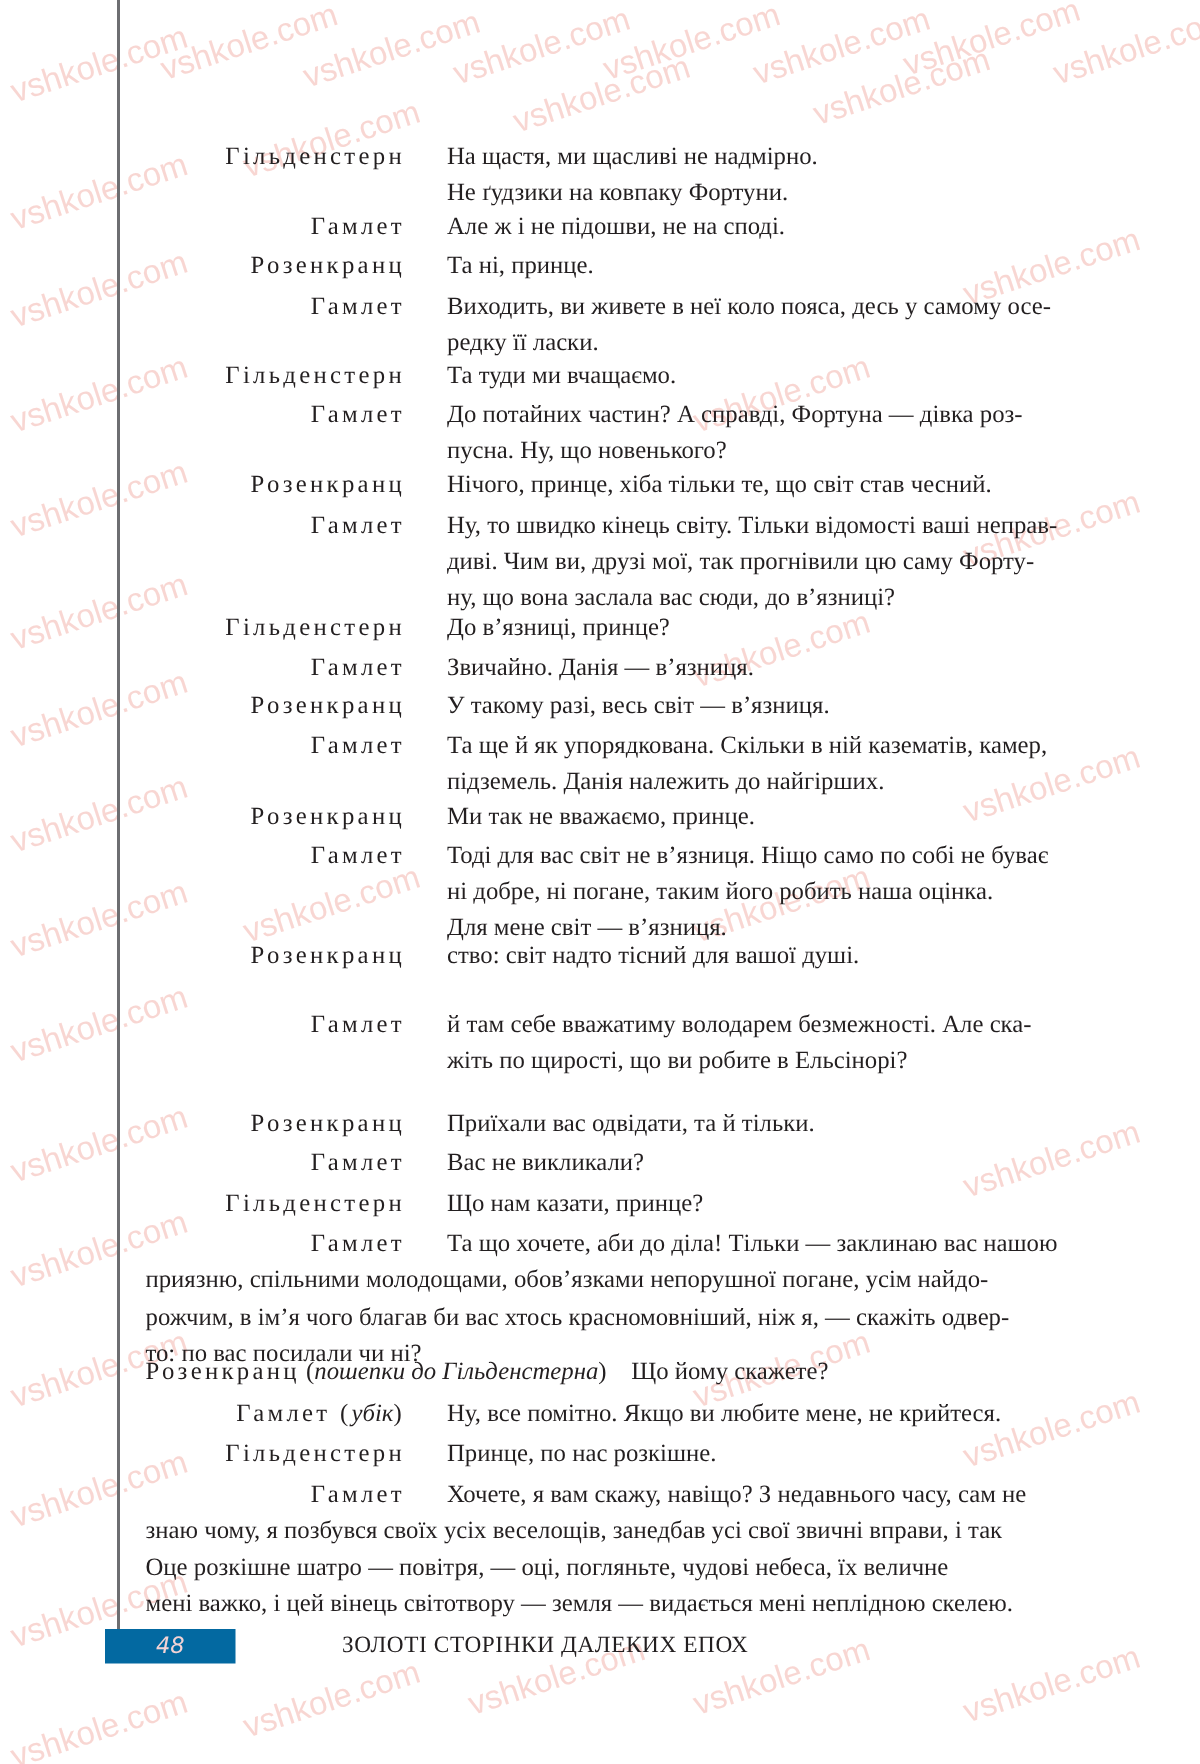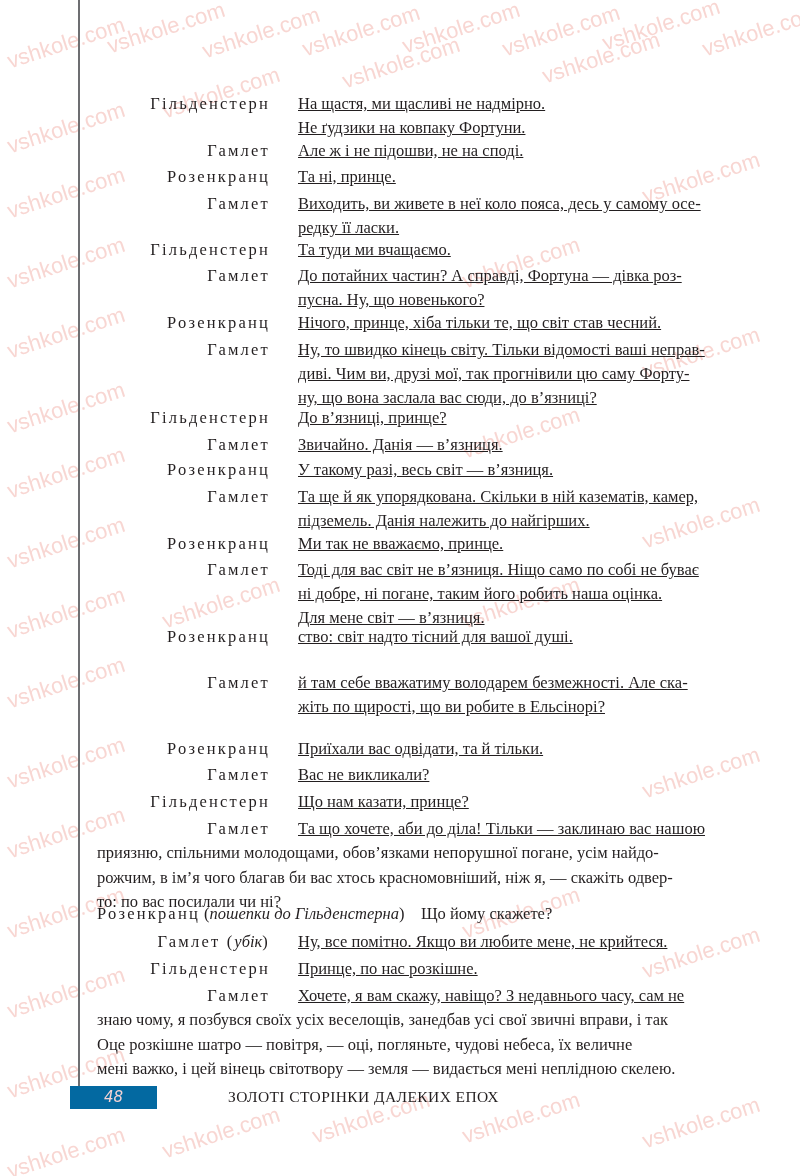--- a/index.html
+++ b/index.html
@@ -14,21 +14,21 @@
     font-size: 22px; transform: rotate(-18deg); opacity: 0.75; white-space: nowrap;
   }
   .vline { position: absolute; left: 78px; top: 0; width: 2px; height: 1087px; background: #6d6e71; z-index: 1; }
   .content { position: absolute; left: 0; top: 0; width: 800px; z-index: 2; }
   .row { position: absolute; display: flex; font-size: 16.5px; line-height: 24px; }
   .speaker {
     width: 270px; text-align: right; letter-spacing: 2.2px; flex: none;
     padding-right: 0;
   }
   .line-text { position: absolute; left: 298px; width: 432px; text-align: justify; }
-  .line-text span { display: block; text-decoration: underline; }
+  .line-text span { display: block; }
   .full {
     position: absolute; left: 97px; width: 633px; font-size: 16.5px; line-height: 24.5px;
     text-align: justify;
   }
   .spk-inline { letter-spacing: 2.2px; }
   .it { font-style: italic; letter-spacing: 0; }
   .footer-tab {
     position: absolute; left: 70px; top: 1086px; width: 87px; height: 23px;
     background: #0369a1; color: #f4d3d5; text-align: center; z-index: 2;
     font-family: "DejaVu Sans", sans-serif; font-style: italic; font-size: 15px; line-height: 23px;

